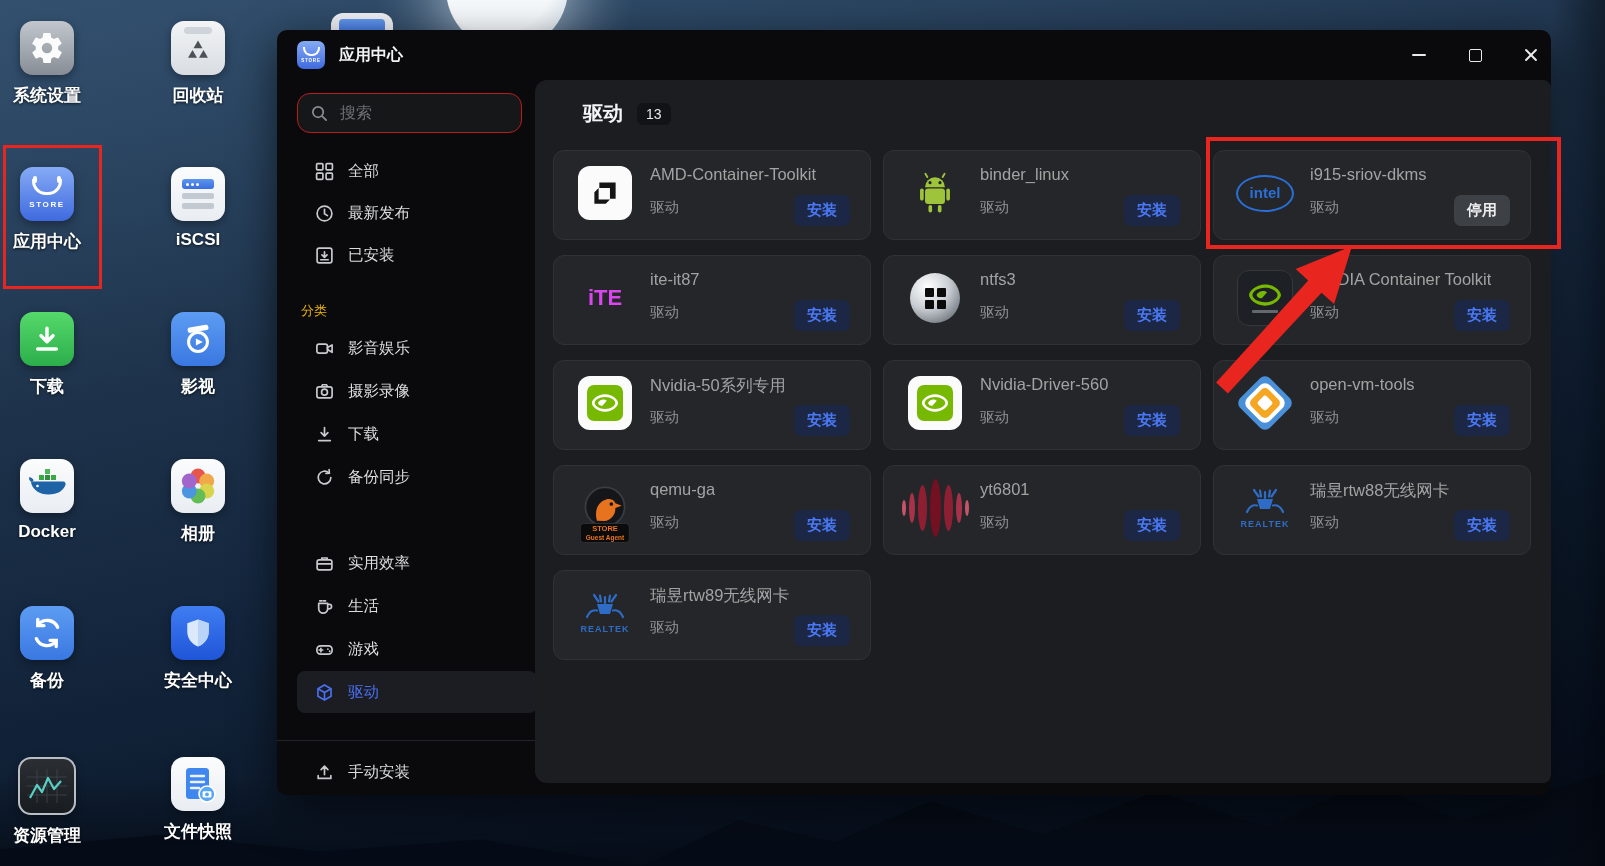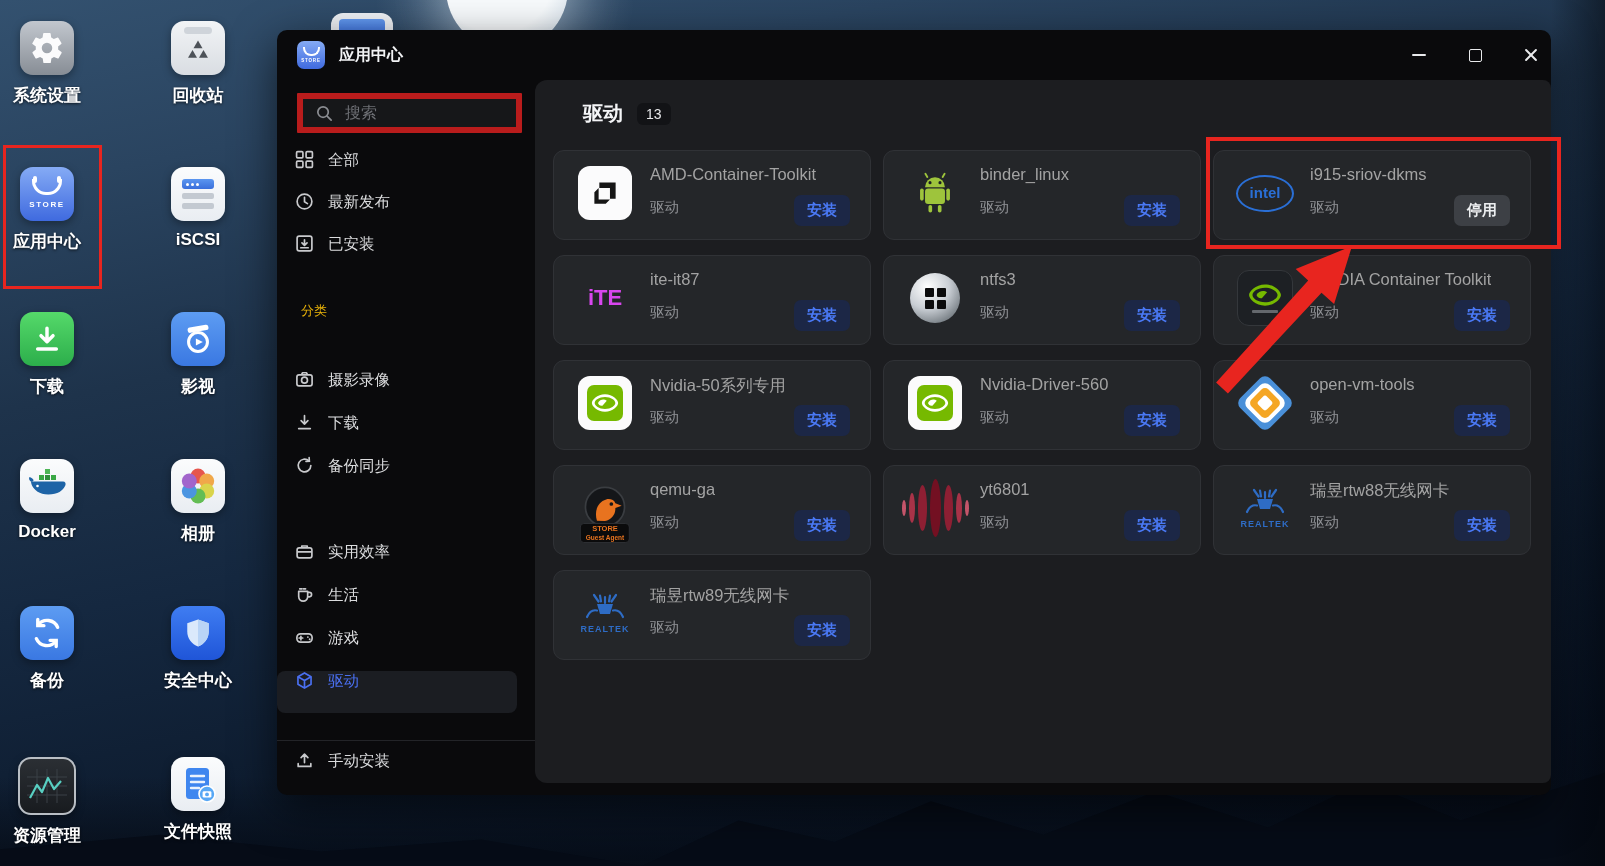--- a/index.html
+++ b/index.html
@@ -61,28 +61,28 @@
   .win-controls{position:absolute;right:4px;top:0;height:50px;display:flex;align-items:center;gap:24px;}
   .ctrl{width:32px;height:32px;display:flex;align-items:center;justify-content:center;cursor:default;}
   .g-min{width:14px;height:2px;background:#e9eaec;border-radius:1px;}
   .g-max{width:11px;height:11px;border:1.7px solid #e9eaec;border-radius:2px;}
   .g-close{position:relative;width:14px;height:14px;}
   .g-close::before,.g-close::after{content:"";position:absolute;left:6px;top:-1px;width:2px;height:16px;
     background:#e9eaec;border-radius:1px;}
   .g-close::before{transform:rotate(45deg);} .g-close::after{transform:rotate(-45deg);}
   
   .sidebar{position:absolute;left:0;top:50px;width:258px;bottom:0;}
-  .searchbox{position:absolute;left:20px;top:13px;width:225px;height:40px;border-radius:1px;
-    background:#161719;border:6px solid #b91c1c;display:flex;align-items:center;box-sizing:border-box;}
+  .searchbox{position:absolute;left:20px;top:13px;width:225px;height:40px;border-radius:13px;
+    background:#161719;border:1px solid #b91c1c;display:flex;align-items:center;box-sizing:border-box;}
   .searchbox svg{margin-left:12px;flex:none;}
   .search-input{background:transparent;border:none;outline:none;color:#cfd0d3;font-size:16px;
     margin-left:9px;width:165px;font-family:inherit;}
   .search-input::placeholder{color:#6d6f74;}
-  .side-item{position:absolute;left:0;width:240px;height:42px;border-radius:8px;display:flex;
-    align-items:flex-start;padding-left:18px;box-sizing:border-box;cursor:default;}
+  .side-item{position:absolute;left:20px;width:240px;height:42px;border-radius:8px;display:flex;
+    align-items:center;padding-left:18px;box-sizing:border-box;cursor:default;}
   .side-item .lbl{margin-left:14px;color:#dbdcde;font-size:15.5px;}
   .side-item.sel{background:#1b1d22;}
   .side-item.sel .lbl{color:#4a6ff0;}
   .section-lbl{position:absolute;left:24px;color:#eab308;font-size:13px;}
   .side-div{position:absolute;left:0;width:258px;height:1px;background:#232428;}
   .sicon{width:19px;height:19px;flex:none;}
   
   .main{position:absolute;left:258px;top:50px;width:1016px;height:703px;background:#1c1d20;
     border-radius:12px 8px 8px 12px;}
   .main-header{position:absolute;left:48px;top:20px;display:flex;align-items:center;gap:14px;}
@@ -343,20 +343,27 @@
         <svg class="sicon" viewBox="0 0 18 18" fill="none" stroke="#c9cacd" stroke-width="1.6" stroke-linecap="round" stroke-linejoin="round">
             <rect x="2" y="2" width="14" height="14" rx="2"></rect>
             <path d="M9 5.5v5M6.6 8.4L9 10.8l2.4-2.4"></path>
             <path d="M5.5 13h7"></path>
           </svg>
         <span class="lbl">已安装</span>
       </div>
 
       <div class="section-lbl" style="top:222px">分类</div>
 
+      <div class="side-item" style="top:247px">
+        <svg class="sicon" viewBox="0 0 18 18" fill="none" stroke="#c9cacd" stroke-width="1.6" stroke-linejoin="round">
+            <rect x="1.8" y="4.8" width="10" height="8.6" rx="2"></rect>
+            <path d="M11.8 8l4.4-2.4v7L11.8 10z"></path>
+          </svg>
+        <span class="lbl">影音娱乐</span>
+      </div>
       <div class="side-item" style="top:290px">
         <svg class="sicon" viewBox="0 0 18 18" fill="none" stroke="#c9cacd" stroke-width="1.6" stroke-linejoin="round">
             <rect x="1.8" y="4.6" width="14.4" height="10.4" rx="2"></rect>
             <path d="M6 4.6l1.2-2h3.6l1.2 2"></path>
             <circle cx="9" cy="9.6" r="2.8"></circle>
           </svg>
         <span class="lbl">摄影录像</span>
       </div>
       <div class="side-item" style="top:333px">
         <svg class="sicon" viewBox="0 0 18 18" fill="none" stroke="#c9cacd" stroke-width="1.6" stroke-linecap="round" stroke-linejoin="round">

